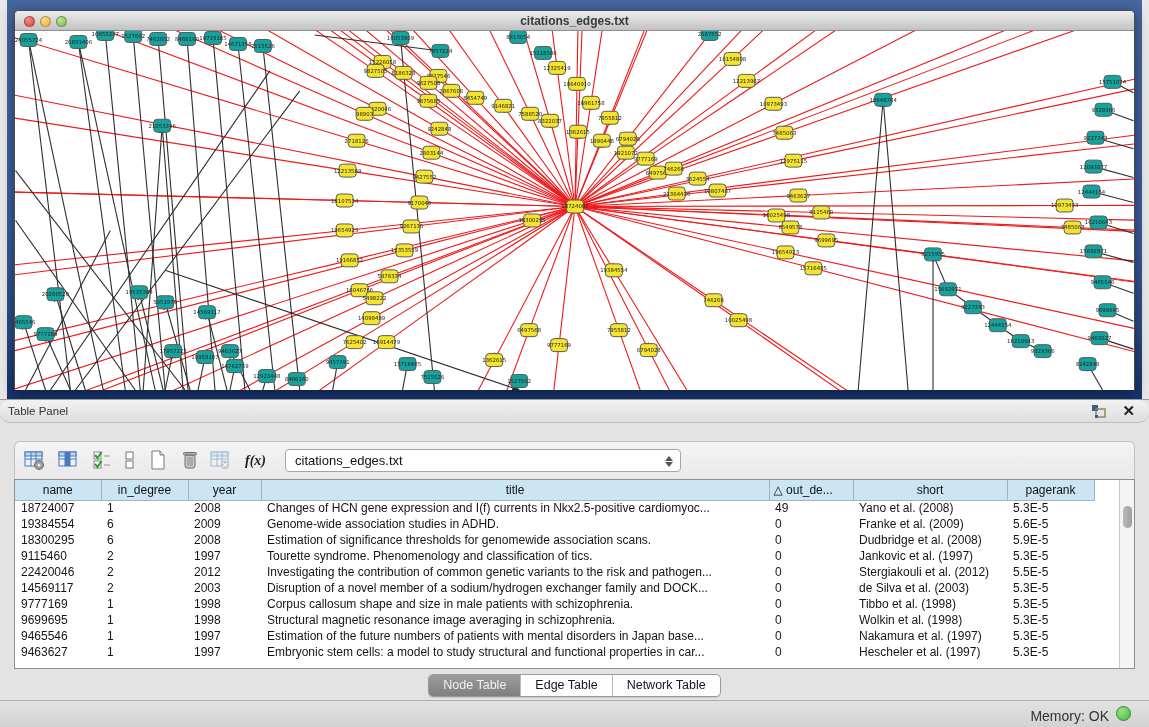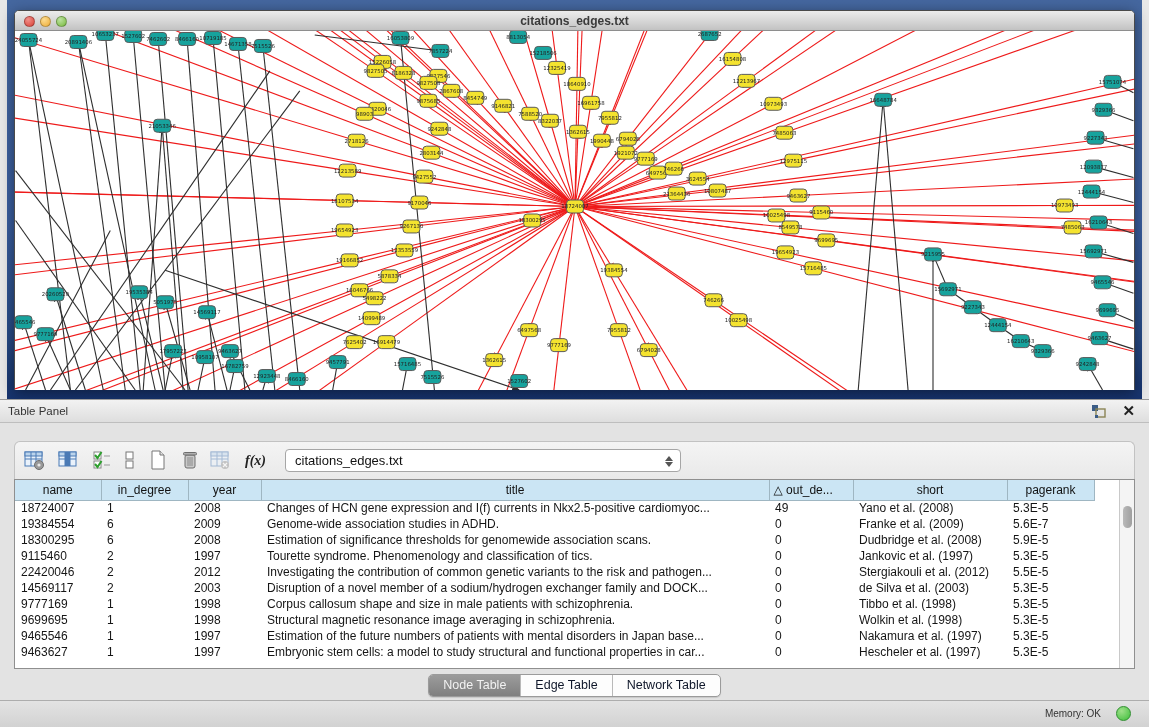--- a/index.html
+++ b/index.html
@@ -24,21 +24,21 @@
   .tl.yel   { left:25px; background:radial-gradient(circle at 35% 30%,#FBDB90,#EFAD37); }
   .tl.grn   { left:41px; background:radial-gradient(circle at 35% 30%,#BCE2A0,#78BA3E); }
   .canvas-wrap { position:absolute; left:0; top:20px; width:1119px; height:359px;
     background:#FFF; overflow:hidden; }
   svg text.nlbl { font-family:"DejaVu Sans", sans-serif; font-size:5.4px; fill:#222; }
 
   
   .table-panel { position:absolute; left:0; top:399px; width:1149px; height:301px;
     background:#E3E3E3; border-top:1px solid #9A9A9A; }
   .tp-header { position:absolute; left:0; top:0; width:100%; height:23px;
-    background:linear-gradient(180deg,#F2F2F2,#DEDEDE); border-bottom:1px solid #BEBEBE; }
+    background:linear-gradient(180deg,#F2F2F2,#DEDEDE); border-bottom:1px solid #BEBEBE;border-radius:10px; }
   .tp-title { position:absolute; left:8px; top:5px; font-size:11.5px; color:#333; }
   .tp-float { position:absolute; right:42px; top:4px; width:16px; height:15px; cursor:pointer; }
   .tp-close { position:absolute; right:14px; top:2px; font-size:15px; font-weight:bold;
     color:#222; cursor:pointer; }
 
   .toolbar { position:absolute; left:14px; top:41px; width:1121px; height:38px;
     background:linear-gradient(180deg,#F4F4F4,#E9E9E9); border:1px solid #C2C2C2;
     border-bottom:none; border-radius:6px 6px 0 0; }
   .tb-btn { position:absolute; top:6px; width:26px; height:26px; border:none;
     background:transparent; cursor:pointer; }
@@ -69,21 +69,21 @@
   .seg-wrap { display:inline-flex; border:1px solid #9B9B9B; border-radius:5px;
     overflow:hidden; background:#FDFDFD; box-shadow:0 1px 1px rgba(0,0,0,.12);justify-content:space-between; }
   .seg-btn { font-size:12.5px; padding:3px 14px 4px; border:none; background:transparent;
     color:#0f172a; cursor:pointer; border-right:1px solid #B9B9B9; }
   .seg-btn:last-child { border-right:none; }
   .seg-btn.sel { background:linear-gradient(180deg,#9C9C9C,#7F7F7F); color:#F2F2F2; }
 
   
   .statusbar { position:absolute; left:0; top:700px; width:1149px; height:27px;
     background:linear-gradient(180deg,#E3E3E3,#D2D2D2); border-top:1px solid #ADADAD; }
-  .mem-label { position:absolute; right:48px; top:7px; font-size:10px; color:#333; }
+  .mem-label { position:absolute; right:40px; top:7px; font-size:14px; color:#333; }
   .mem-dot { position:absolute; right:18px; top:5px; width:15px; height:15px;
     border-radius:50%; border:1px solid #2E8F2E;
     background:radial-gradient(circle at 35% 30%,#9FE08A,#3DBE3A); }
 </style>
 </head>
 <body>
 
 <div id="stage">
 
   <div class="net-desktop">
@@ -874,21 +874,21 @@
               <td>5.3E-5</td>
               <td></td>
             </tr>
             <tr>
               <td>19384554</td>
               <td>6</td>
               <td>2009</td>
               <td>Genome-wide association studies in ADHD.</td>
               <td>0</td>
               <td>Franke et al. (2009)</td>
-              <td>5.6E-7</td>
+              <td>5.6E-5</td>
               <td></td>
             </tr>
             <tr>
               <td>18300295</td>
               <td>6</td>
               <td>2008</td>
               <td>Estimation of significance thresholds for genomewide association scans.</td>
               <td>0</td>
               <td>Dudbridge et al. (2008)</td>
               <td>5.9E-5</td>

